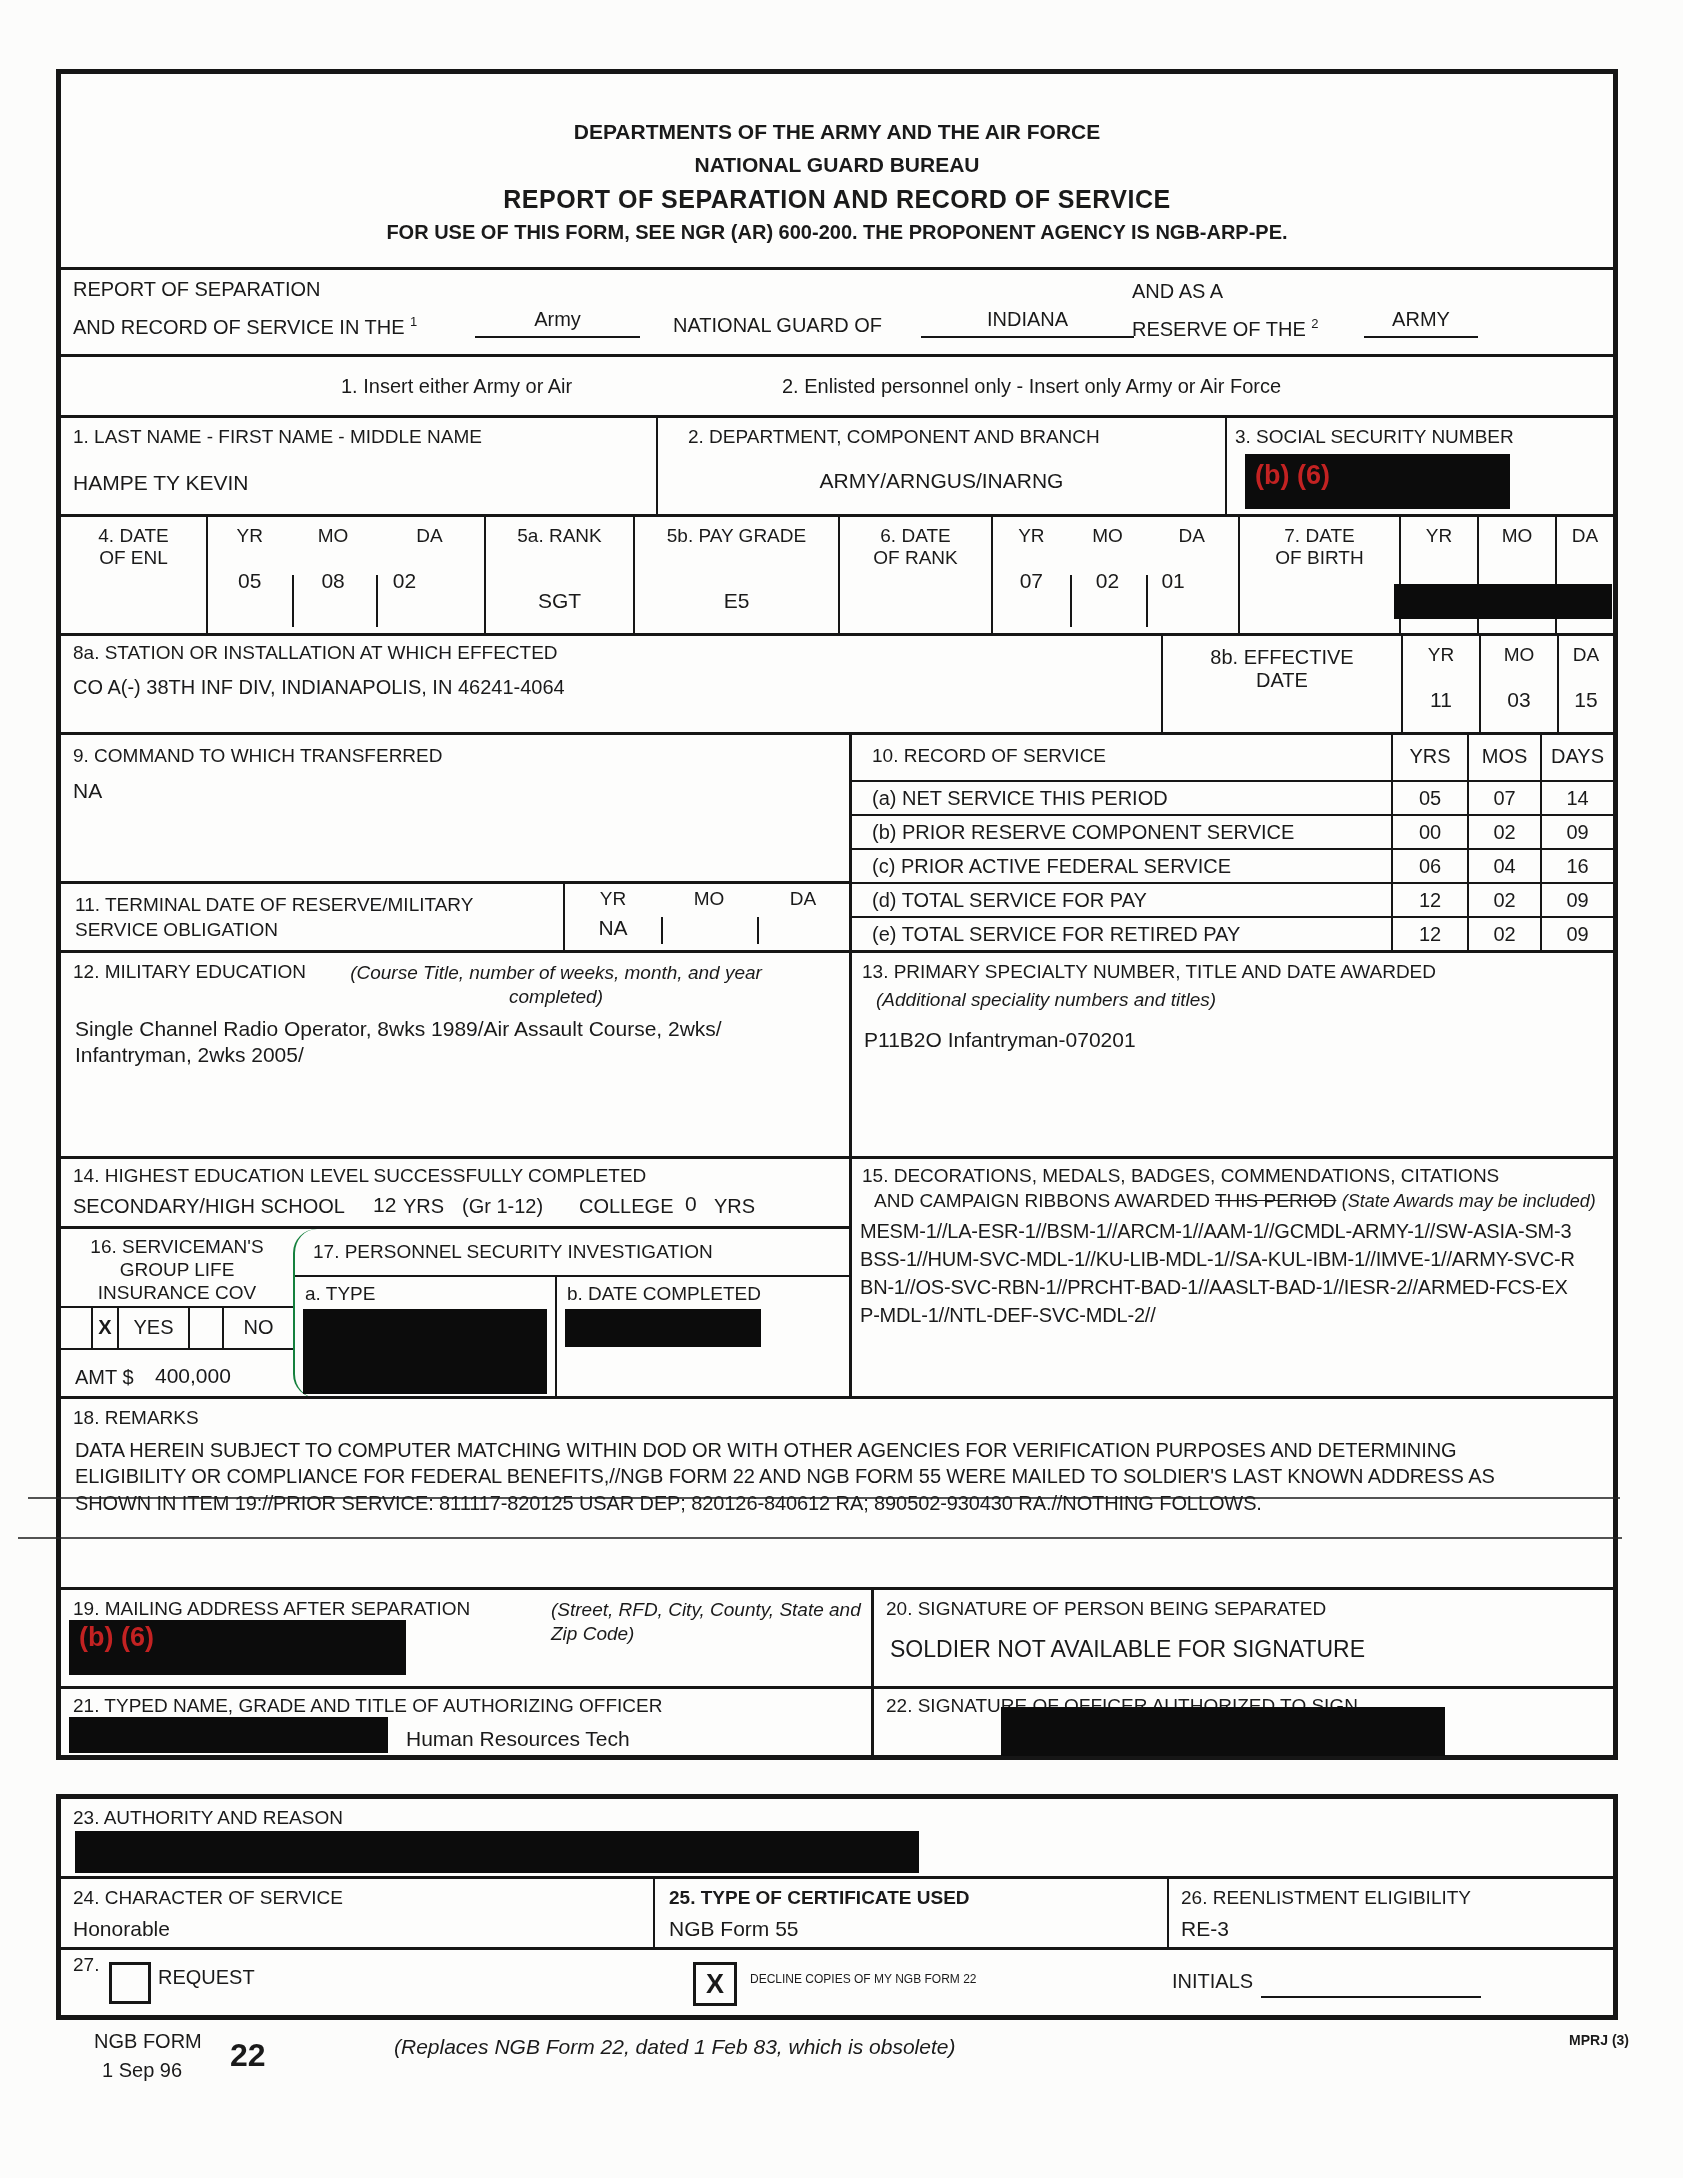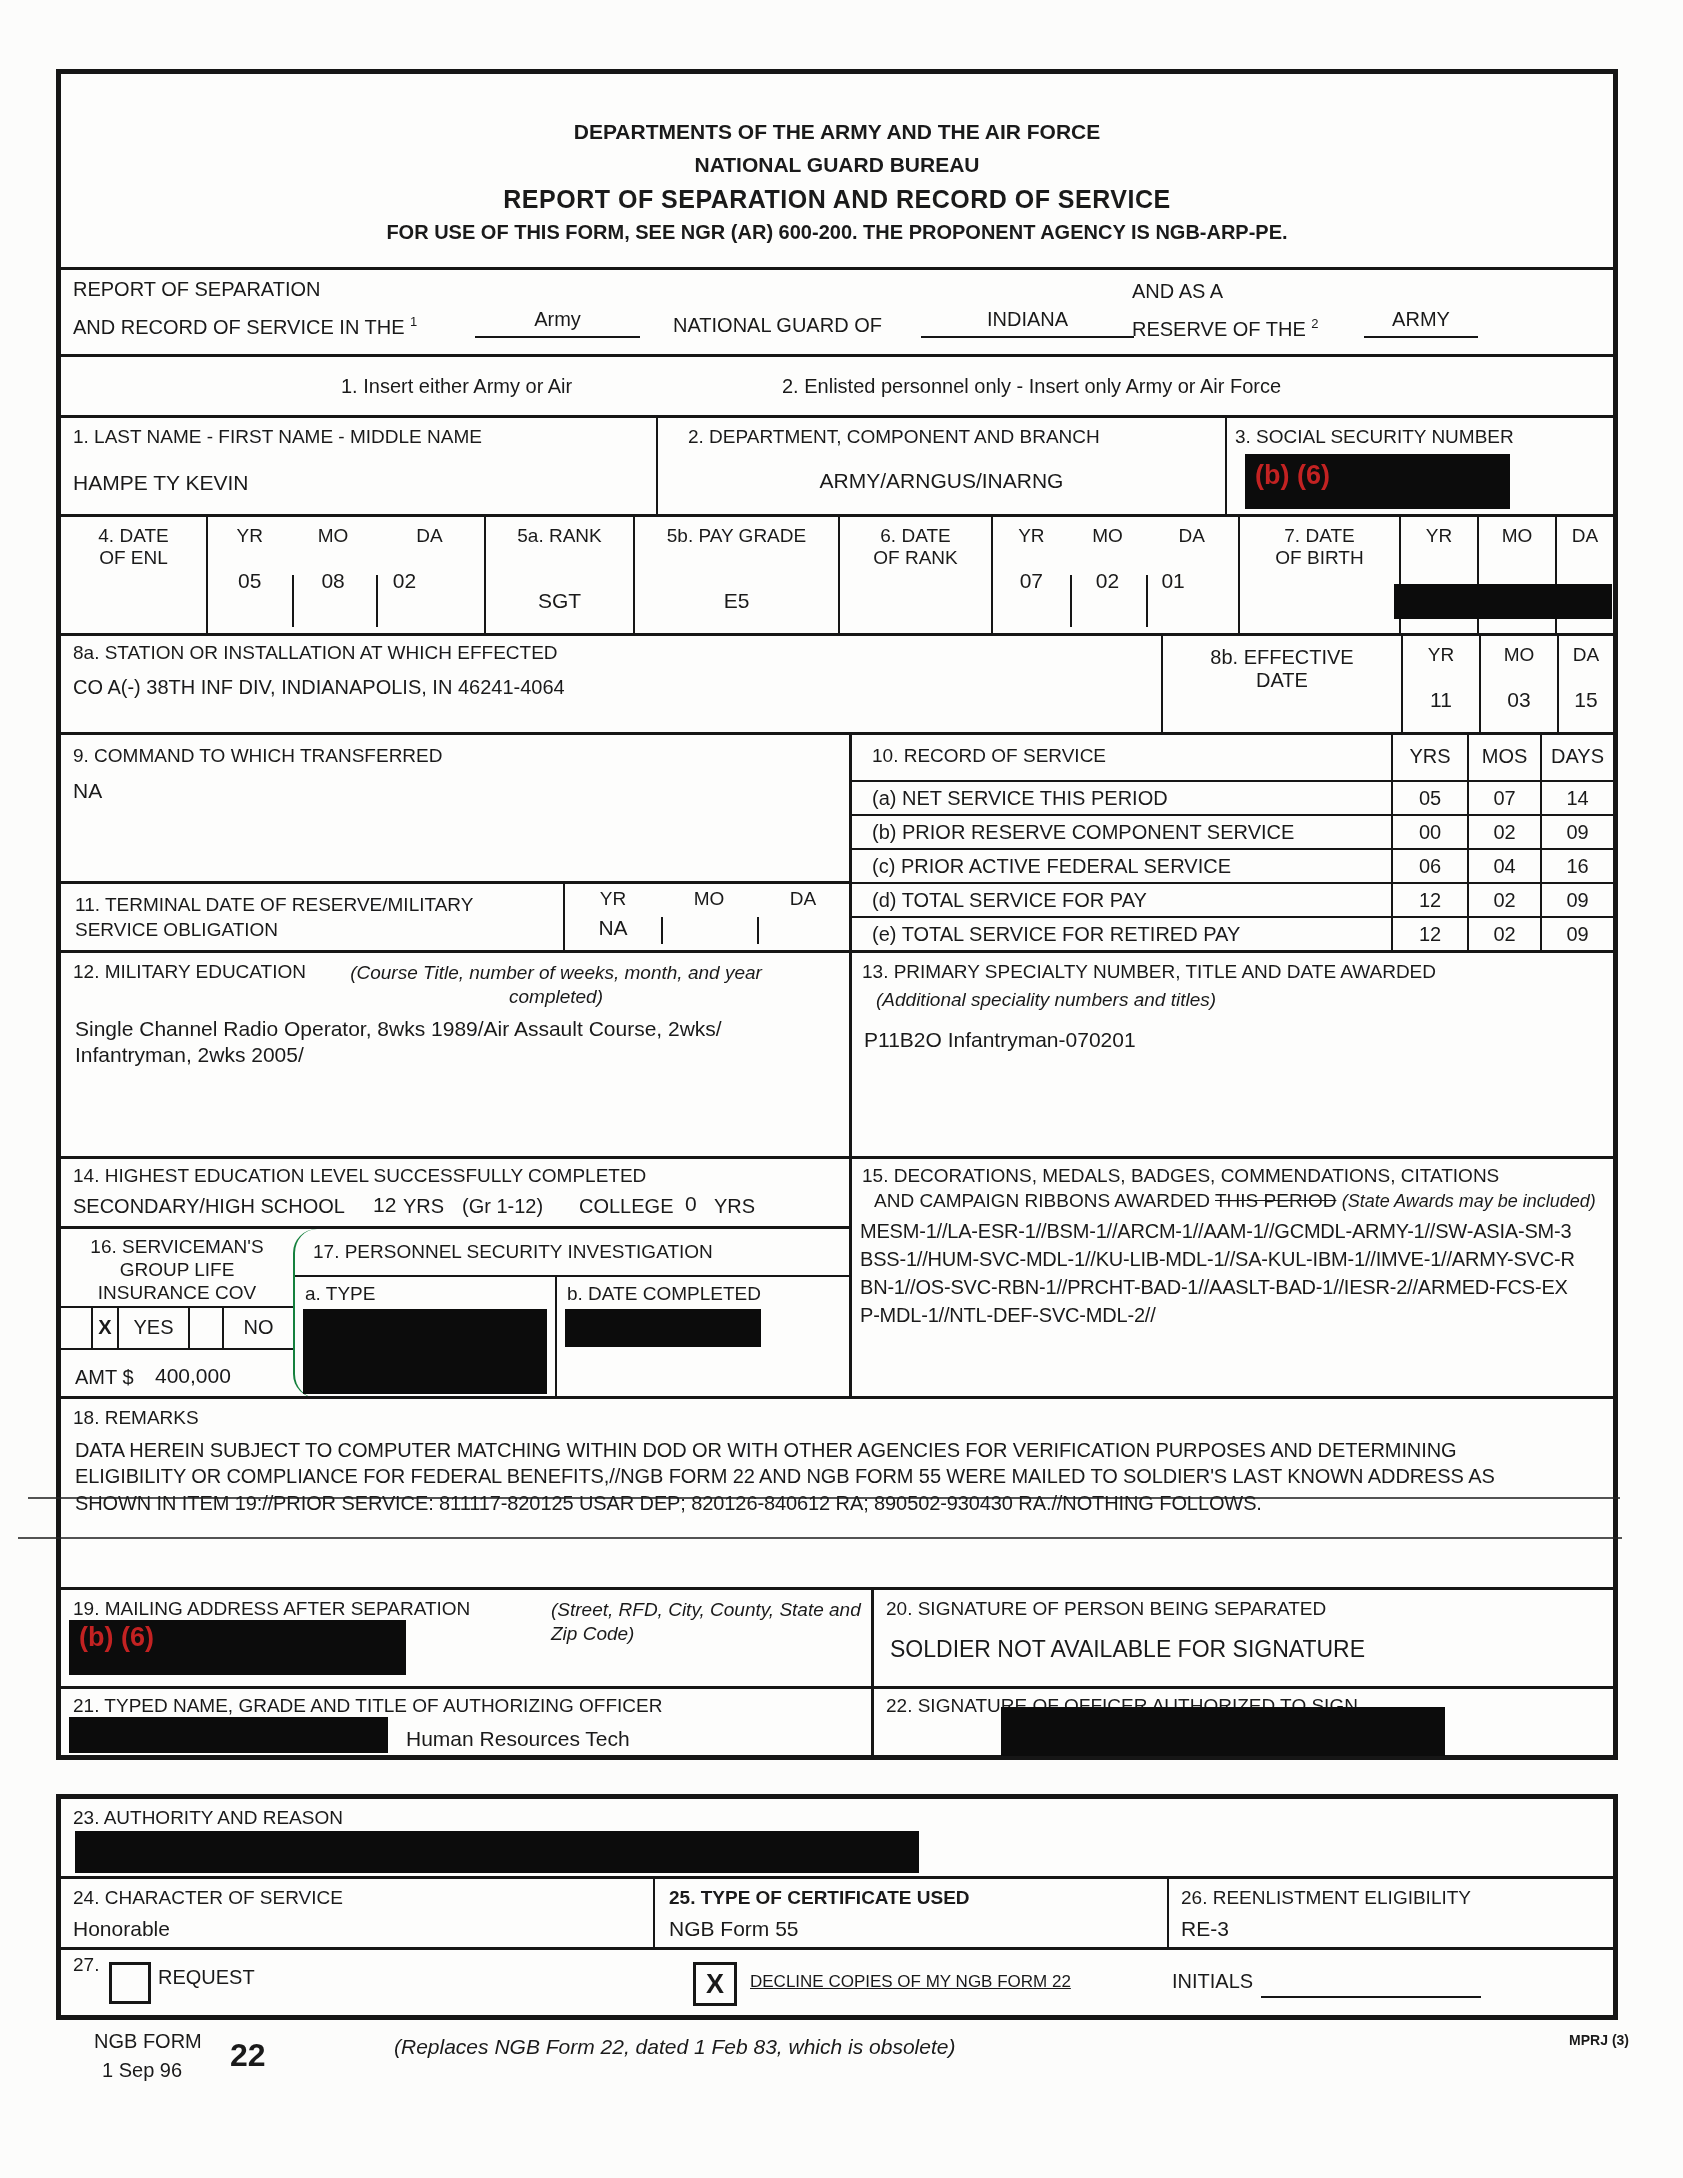--- a/index.html
+++ b/index.html
@@ -390,21 +390,21 @@
       <div class="cell" style="flex:1;">
         <div class="abs lb" style="left:12px;top:8px;">26. REENLISTMENT ELIGIBILITY</div>
         <div class="abs val" style="left:12px;top:38px;">RE-3</div>
       </div>
     </div>
     <div style="height:67px;border-top:3px solid #161616;position:relative;box-sizing:border-box;">
       <div class="abs lb" style="left:12px;top:4px;">27.</div>
       <div class="chk" style="left:48px;top:12px;width:42px;height:42px;"></div>
       <div class="abs" style="left:97px;top:16px;font-size:20px;">REQUEST</div>
       <div class="chk" style="left:632px;top:12px;width:44px;height:44px;padding-top:4px;">X</div>
-      <div class="abs" style="left:689px;top:22px;font-size:17px;text-decoration:underline;">DECLINE COPIES OF MY NGB FORM 22</div>
+      <div class="abs" style="left:689px;top:22px;font-size:12px;">DECLINE COPIES OF MY NGB FORM 22</div>
       <div class="abs" style="left:1111px;top:20px;font-size:20px;">INITIALS</div>
       <div class="abs" style="left:1200px;top:20px;width:220px;height:26px;border-bottom:2px solid #161616;"></div>
     </div>
   </div>
 
   <div class="abs" style="left:94px;top:2030px;font-size:20px;">NGB FORM</div>
   <div class="abs" style="left:102px;top:2059px;font-size:20px;">1 Sep 96</div>
   <div class="abs b" style="left:230px;top:2037px;font-size:32px;">22</div>
   <div class="abs it" style="left:394px;top:2035px;font-size:21px;">(Replaces NGB Form 22, dated 1 Feb 83, which is obsolete)</div>
   <div class="abs b" style="left:1485px;top:2032px;width:144px;text-align:right;font-size:14px;">MPRJ (3)</div>

